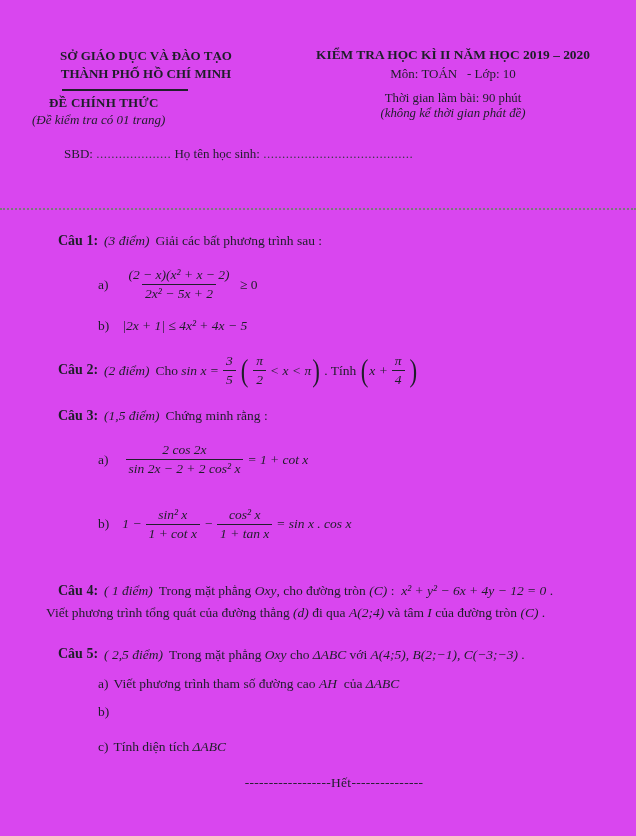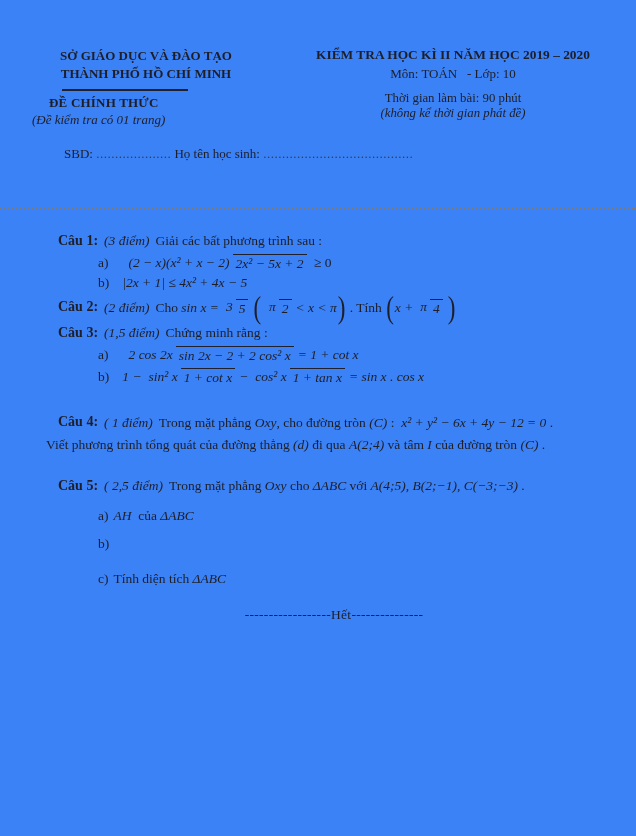--- a/index.html
+++ b/index.html
@@ -1,17 +1,17 @@
 <!DOCTYPE html>
 <html lang="vi"><head>
 <meta charset="utf-8">
 <style>
   html,body { margin:0; padding:0; background:#e9e9e9; }
   .page {
-    width:636px; height:836px; margin:0 auto; background:#3b82f6;
+    width:636px; height:836px; margin:0 auto; background:#d946ef;
     color:#1e1e28; font-family:"Liberation Serif", serif; font-size:13.5px;
     position:relative; overflow:hidden; box-sizing:border-box;
   }
   
   .hdr { display:flex; padding-top:47px; }
   .hdr-left { width:248px; margin-left:22px; }
   .hl-center { text-align:center; font-weight:bold; font-size:13px; line-height:1.38; }
   .hl-school { font-size:13.4px; }
   .rule { width:126px; height:2px; background:#20202c; margin:6px 0 4px 40px; }
   .exam-type { font-weight:bold; font-size:13px; padding-left:27px; letter-spacing:.2px; }
@@ -31,22 +31,22 @@
   .q-head { display:flex; align-items:center; flex-wrap:wrap; line-height:1.45; }
   .q-label { font-weight:bold; font-size:14px; margin-right:6px; white-space:pre; }
   .q-points { font-style:italic; margin-right:6px; white-space:pre; }
   .q-intro { white-space:pre; }
   .q-item { display:flex; align-items:center; margin-left:40px; margin-top:2px; }
   .item-label { margin-right:13px; white-space:pre; }
   .item-label.tight { margin-right:5px; }
   .fline { display:flex; align-items:center; flex-wrap:wrap; }
   .pt { white-space:pre; }
   .mi { white-space:pre; font-style:italic; }
-  .frac { display:inline-flex; align-items:center;
-          margin:1px 4px; line-height:1.18; text-align:center; }
+  .frac { display:inline-flex; flex-direction:column; align-items:center;
+          margin:14px 4px; line-height:1.18; text-align:center; }
   .frac .num { padding:0 3px 1px; }
   .frac .den { border-top:1.2px solid #20202c; padding:1px 3px 0; }
   .bigp { display:inline-block; font-size:23px; font-weight:300; line-height:1;
           transform:scaleY(1.35); padding:0 1px; font-style:normal; }
   .q2 { margin-top:5px; }
   .q3 { margin-top:4px; }
   .q4 { margin-top:25px; }
   .q4-line2 { margin-left:-12px; margin-top:4px; }
   .q5 { margin-top:23px; }
   .q5 .q-item { margin-top:12px; align-items:baseline; }
@@ -206,20 +206,21 @@
             <span class="pt"> cho </span>
             <span class="mi">ΔABC</span>
             <span class="pt"> với </span>
             <span class="mi">A(4;5), B(2;−1), C(−3;−3)</span>
             <span class="pt"> .</span>
           </span>
       </div>
       <div class="q-item">
         <span class="item-label tight">a)</span>
         <span class="fline">
+            <span class="pt">Viết phương trình tham số đường cao </span>
             <span class="mi">AH</span>
             <span class="pt">  của </span>
             <span class="mi">ΔABC</span>
           </span>
       </div>
       <div class="q-item">
         <span class="item-label tight">b)</span>
       </div>
       <div class="q-item last">
         <span class="item-label tight">c)</span>

